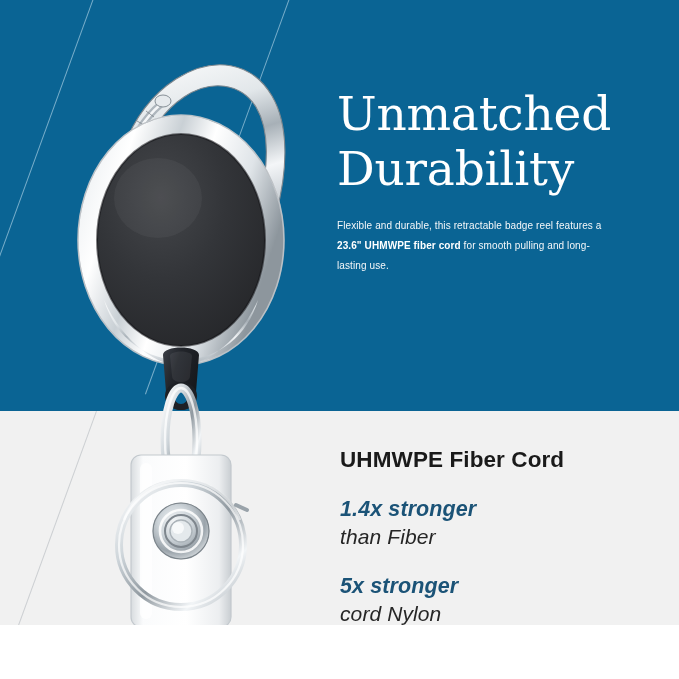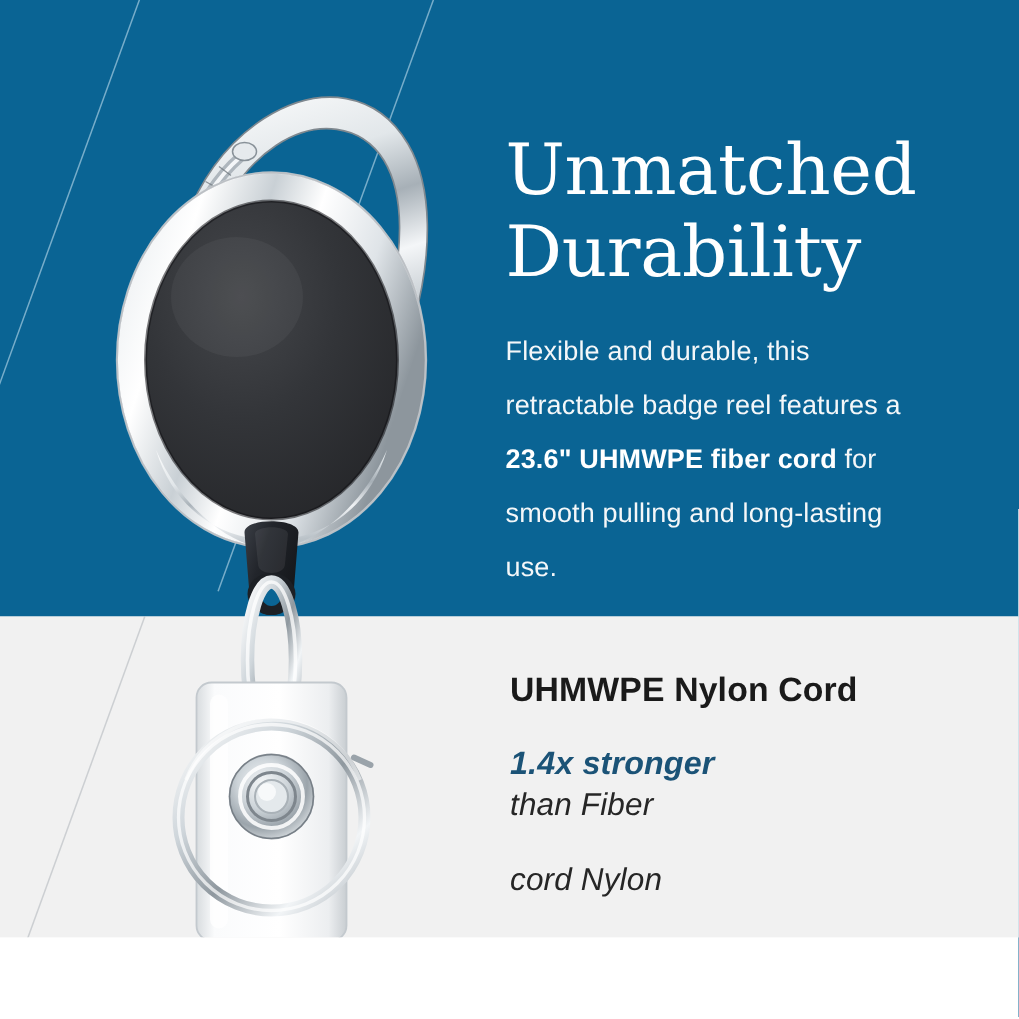--- a/index.html
+++ b/index.html
@@ -62,21 +62,21 @@
     line-height: 1.17;
     font-weight: 400;
     letter-spacing: -0.2px;
     margin: 0;
     white-space: pre-line;
   }
   .body-copy {
     margin: 0;
     padding-top: 20px;
     color: #f4f7f9;
-    font-size: 18px;
+    font-size: 10px;
     line-height: 2.0;
     font-weight: 400;
     letter-spacing: 0.1px;
     max-width: 265px;
   }
   .body-copy b {
     font-weight: 700;
     color: #ffffff;
   }
 
@@ -277,25 +277,26 @@
 
   <div class="top-copy">
     <h1 class="headline">Unmatched
 Durability</h1>
     <p class="body-copy">
       <span>Flexible and durable,  this retractable badge reel features a </span><b>23.6" UHMWPE fiber cord</b><span> for smooth pulling and long-lasting use.</span>
     </p>
   </div>
 
   <div class="bottom-copy">
-    <h2 class="sub-title">UHMWPE Nylon Cord</h2>
+    <h2 class="sub-title">UHMWPE Fiber Cord</h2>
 
     <p class="claim">
       <span class="lead">1.4x stronger</span>
       <span class="vs">than Fiber</span>
     </p>
 
     <p class="claim">
+      <span class="lead">5x stronger</span>
       <span class="vs">cord Nylon</span>
     </p>
   </div>
 
 </div>
 
 </body></html>

